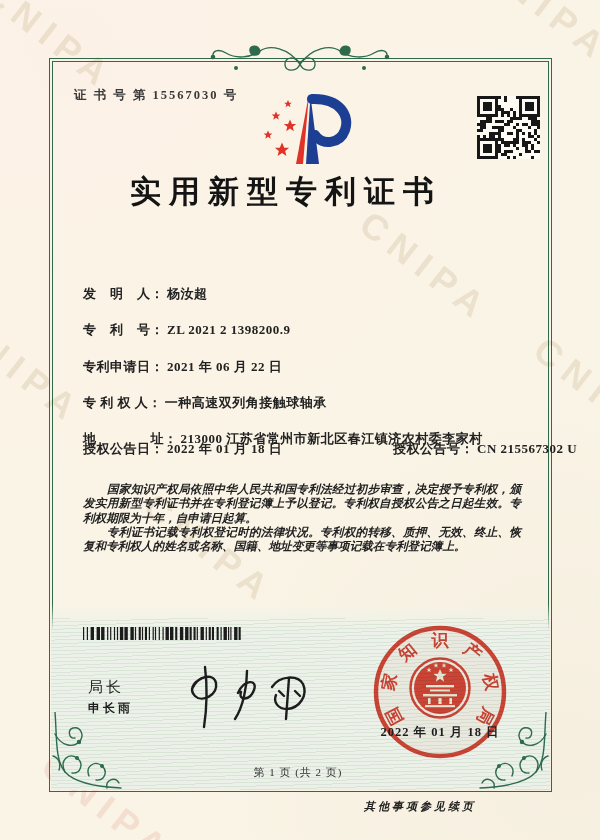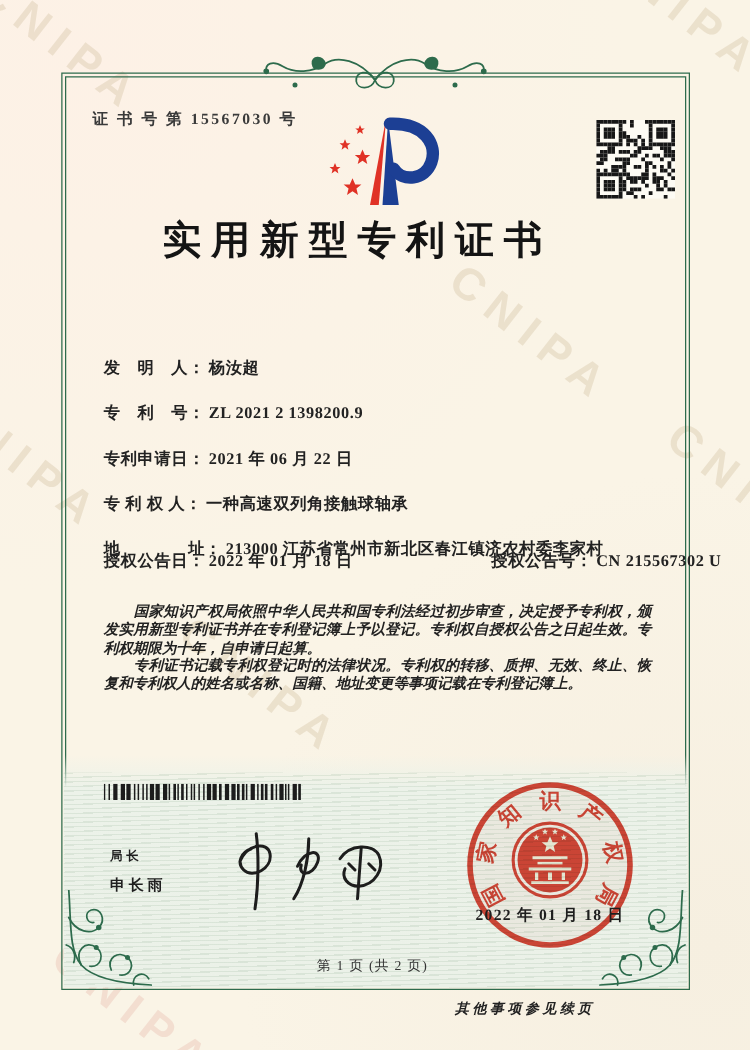--- a/index.html
+++ b/index.html
@@ -49,21 +49,21 @@
 
   .body-text { position:absolute; left:83px; top:483px; width:438px; z-index:4;
     font-size:11.6px; line-height:14.3px; color:#222; text-align:justify;
     font-style:italic; font-weight:600; }
   .body-text p { text-indent:24px; }
 
   .barcode { position:absolute; left:83px; top:627px; z-index:4; }
 
   .sig-role { position:absolute; left:88px; top:678px; z-index:4;
     font-family:"Liberation Sans","DejaVu Sans",sans-serif;
-    font-size:10px; font-weight:700; letter-spacing:3px; color:#1f1f1f;text-align:right; }
+    font-size:15px; font-weight:400; letter-spacing:3px; color:#1f1f1f;text-align:right; }
   .sig-name { position:absolute; left:88px; top:700px; z-index:4;
     font-family:"Liberation Sans","DejaVu Sans",sans-serif;
     font-size:12px; font-weight:700; letter-spacing:3px; color:#1f1f1f; }
   .sig-script { position:absolute; left:180px; top:663px; z-index:4; }
 
   .seal { position:absolute; left:368px; top:622px; z-index:5; mix-blend-mode:multiply; opacity:0.93; }
   .seal-date { position:absolute; left:366px; top:724px; width:148px; z-index:6;
     text-align:center; font-size:12.5px; font-weight:700; letter-spacing:1px; color:#1e1e1e; }
 
   .page-num { position:absolute; left:0; top:765px; width:596px; z-index:4;

